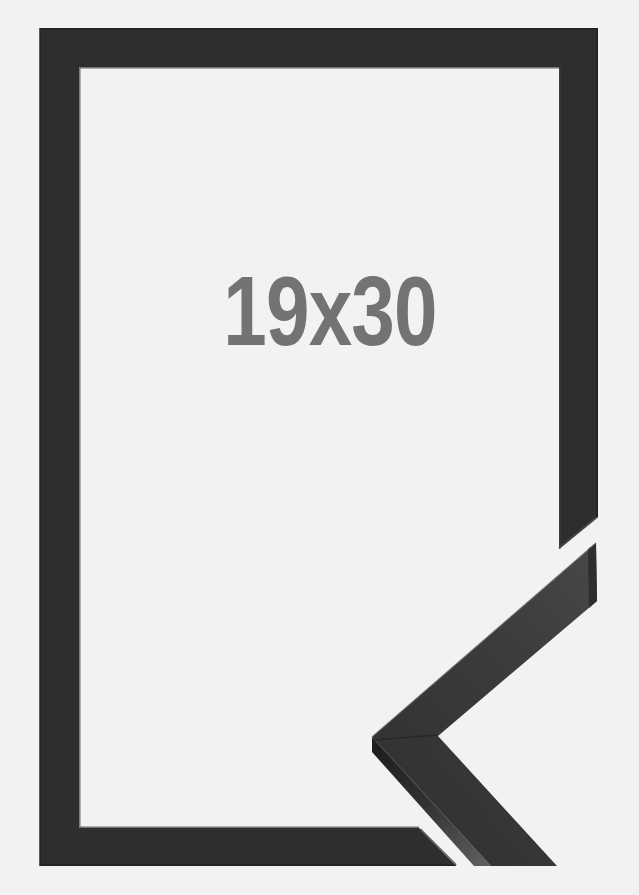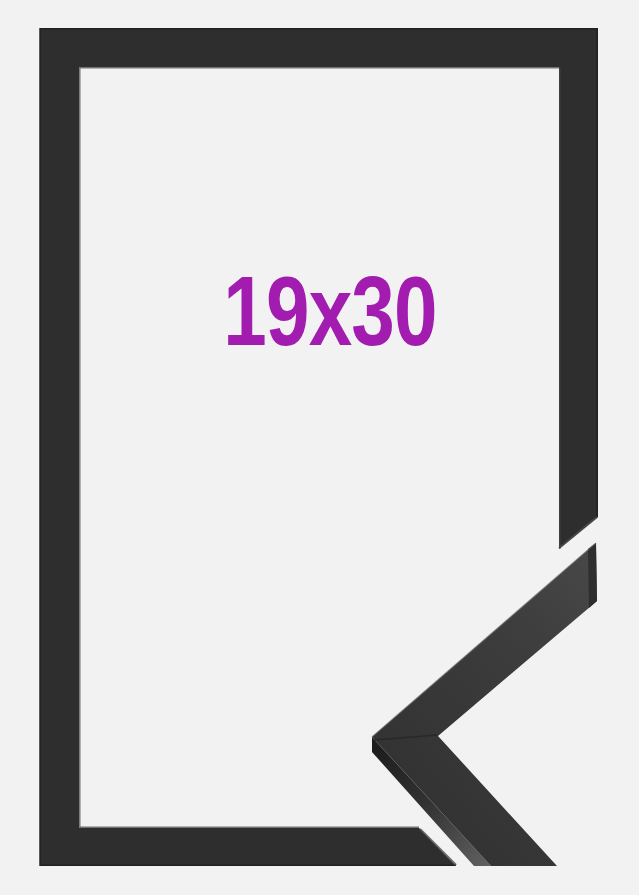--- a/index.html
+++ b/index.html
@@ -27,21 +27,21 @@
   }
   .size-label {
     position: absolute;
     left: 330px;
     top: 261px;
     transform: translateX(-50%);
     font-size: 99px;
     line-height: 1;
     font-weight: 700;
     letter-spacing: -1px;
-    color: #a21caf;
+    color: #737373;
     white-space: nowrap;
   }
   .size-label .squeeze {
     display: inline-block;
     transform: scaleX(0.79);
     transform-origin: center;
   }
 </style>
 </head>
 <body>

